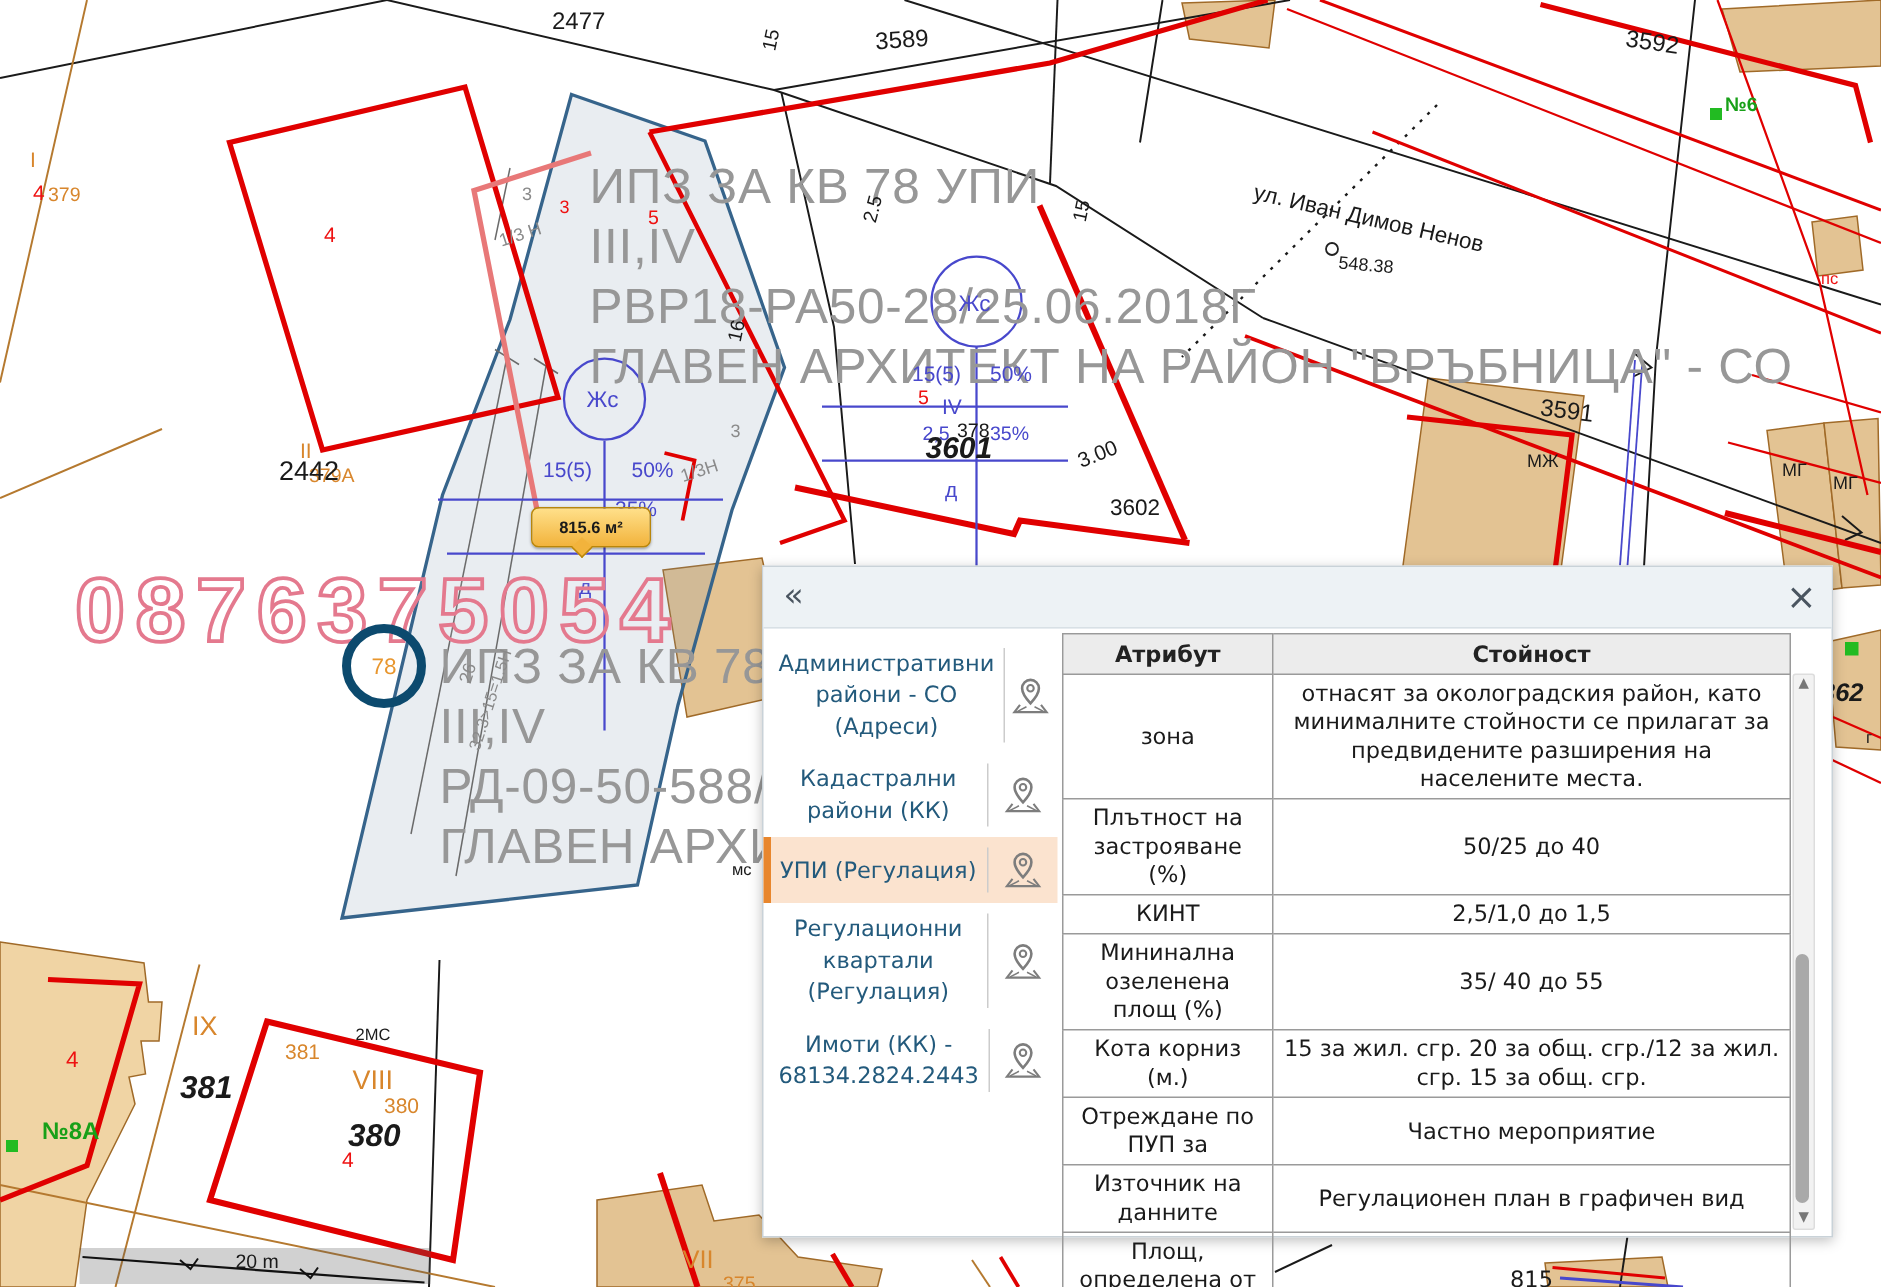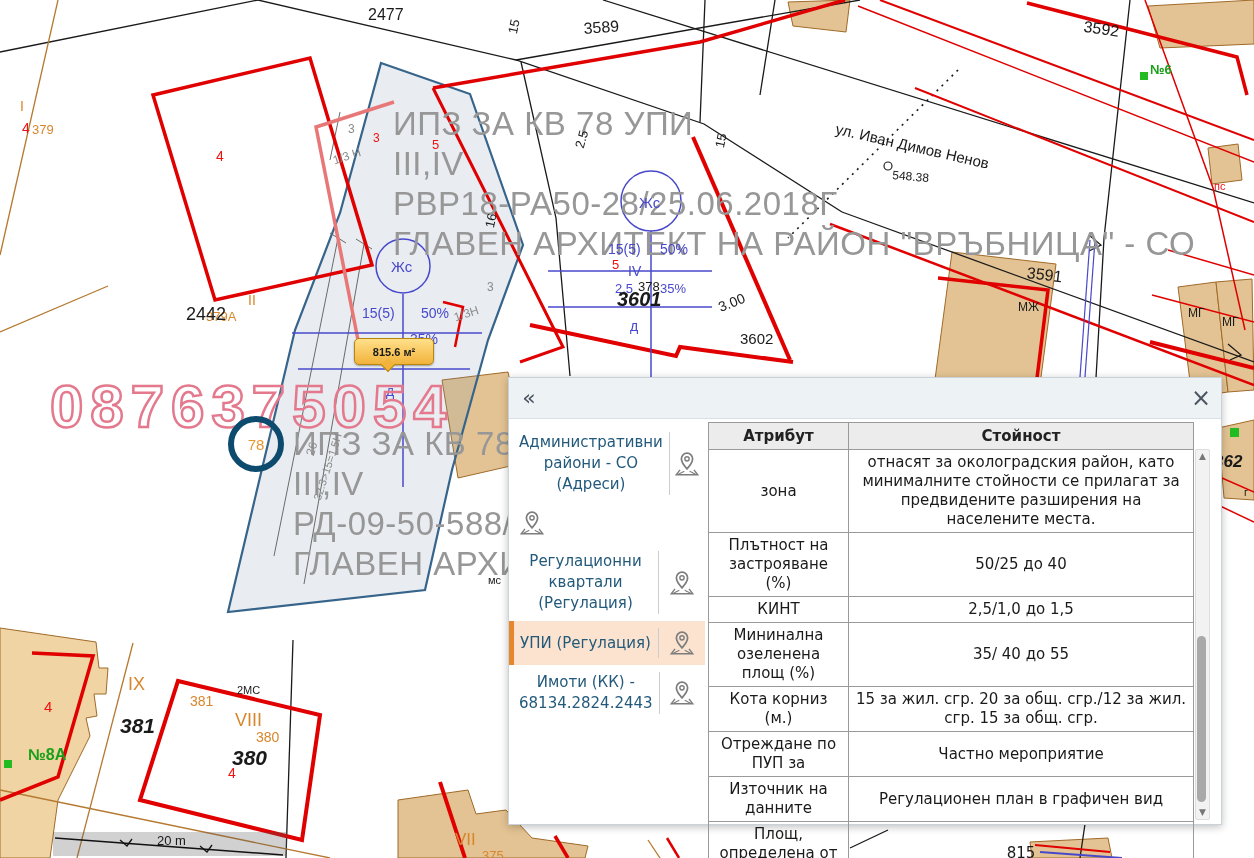--- a/index.html
+++ b/index.html
@@ -210,21 +210,21 @@
       <span class="ml bl" style="left: 628px; top: 263px; font-size: 14px;">IV</span>
       <span class="ml bl" style="left: 615px; top: 281px; font-size: 13px;">2,5</span>
       <span class="ml bk" style="left: 638px; top: 279px; font-size: 13px;">378</span>
       <span class="ml bl" style="left: 660px; top: 281px; font-size: 13px;">35%</span>
       <span class="ml bki" style="left: 617px; top: 288px; font-size: 20px;">3601</span>
       <span class="ml bl" style="left: 630px; top: 318px; font-size: 14px;">д</span>
       <span class="ml bk" style="left: 716px; top: 300px; font-size: 14px; transform: rotate(-22deg);">3.00</span>
       <span class="ml bk" style="left: 740px; top: 330px; font-size: 15px;">3602</span>
       <span class="ml or" style="left: 396px; top: 351px; font-size: 13px;">379Б</span>
       <span class="ml bki" style="left: 368px; top: 346px; font-size: 19px;">2443</span>
-      <span class="ml or" style="left: 200px; top: 292px; font-size: 14px; margin-left: 48px;">II</span>
+      <span class="ml or" style="left: 200px; top: 292px; font-size: 14px;">II</span>
       <span class="ml or" style="left: 206px; top: 309px; font-size: 13px;">379А</span>
       <span class="ml bk" style="left: 186px; top: 304px; font-size: 18px;">2442</span>
       <span class="ml or" style="left: 20px; top: 98px; font-size: 14px;">I</span>
       <span class="ml or" style="left: 32px; top: 122px; font-size: 13px;">379</span>
       <span class="ml rd" style="left: 22px; top: 120px; font-size: 14px;">4</span>
       <span class="ml rd" style="left: 216px; top: 148px; font-size: 14px;">4</span>
       <span class="ml bk" style="left: 838px; top: 120px; font-size: 15px; transform: rotate(13deg);">ул. Иван Димов Ненов</span>
       <span class="ml bk" style="left: 893px; top: 168px; font-size: 12px; transform: rotate(5deg);">548.38</span>
       <span class="ml rd" style="left: 1214px; top: 180px; font-size: 11px;">пс</span>
       <span class="ml gn" style="left: 1150px; top: 62px; font-size: 13px;">№6</span>
@@ -267,42 +267,43 @@
           <span class="side-ic">
             <svg viewBox="0 0 26 26" width="28" height="28" fill="none" stroke="#7d7d7d">
               <path d="M13 3a5.2 5.2 0 0 1 5.2 5.2C18.2 12 13 17.5 13 17.5S7.8 12 7.8 8.2A5.2 5.2 0 0 1 13 3z" stroke-width="1.6"></path>
               <circle cx="13" cy="8.2" r="2" stroke-width="1.3"></circle>
               <path d="M6.5 18.5l-3.5 4.5h20l-3.5-4.5" stroke-width="1.3"></path>
               <path d="M5 22.5l5.5-2.8M21 22.5l-5.5-2.8" stroke-width="1"></path>
             </svg>
           </span>
         </div>
         <div class="side-item">
+          <span class="side-lab">Кадастрални райони (КК)</span>
+          <span class="side-ic">
+            <svg viewBox="0 0 26 26" width="28" height="28" fill="none" stroke="#7d7d7d">
+              <path d="M13 3a5.2 5.2 0 0 1 5.2 5.2C18.2 12 13 17.5 13 17.5S7.8 12 7.8 8.2A5.2 5.2 0 0 1 13 3z" stroke-width="1.6"></path>
+              <circle cx="13" cy="8.2" r="2" stroke-width="1.3"></circle>
+              <path d="M6.5 18.5l-3.5 4.5h20l-3.5-4.5" stroke-width="1.3"></path>
+              <path d="M5 22.5l5.5-2.8M21 22.5l-5.5-2.8" stroke-width="1"></path>
+            </svg>
+          </span>
+        </div>
+        <div class="side-item sel">
+          <span class="side-lab">УПИ (Регулация)</span>
           <span class="side-ic">
             <svg viewBox="0 0 26 26" width="28" height="28" fill="none" stroke="#7d7d7d">
               <path d="M13 3a5.2 5.2 0 0 1 5.2 5.2C18.2 12 13 17.5 13 17.5S7.8 12 7.8 8.2A5.2 5.2 0 0 1 13 3z" stroke-width="1.6"></path>
               <circle cx="13" cy="8.2" r="2" stroke-width="1.3"></circle>
               <path d="M6.5 18.5l-3.5 4.5h20l-3.5-4.5" stroke-width="1.3"></path>
               <path d="M5 22.5l5.5-2.8M21 22.5l-5.5-2.8" stroke-width="1"></path>
             </svg>
           </span>
         </div>
         <div class="side-item">
           <span class="side-lab">Регулационни квартали (Регулация)</span>
-          <span class="side-ic">
-            <svg viewBox="0 0 26 26" width="28" height="28" fill="none" stroke="#7d7d7d">
-              <path d="M13 3a5.2 5.2 0 0 1 5.2 5.2C18.2 12 13 17.5 13 17.5S7.8 12 7.8 8.2A5.2 5.2 0 0 1 13 3z" stroke-width="1.6"></path>
-              <circle cx="13" cy="8.2" r="2" stroke-width="1.3"></circle>
-              <path d="M6.5 18.5l-3.5 4.5h20l-3.5-4.5" stroke-width="1.3"></path>
-              <path d="M5 22.5l5.5-2.8M21 22.5l-5.5-2.8" stroke-width="1"></path>
-            </svg>
-          </span>
-        </div>
-        <div class="side-item sel">
-          <span class="side-lab">УПИ (Регулация)</span>
           <span class="side-ic">
             <svg viewBox="0 0 26 26" width="28" height="28" fill="none" stroke="#7d7d7d">
               <path d="M13 3a5.2 5.2 0 0 1 5.2 5.2C18.2 12 13 17.5 13 17.5S7.8 12 7.8 8.2A5.2 5.2 0 0 1 13 3z" stroke-width="1.6"></path>
               <circle cx="13" cy="8.2" r="2" stroke-width="1.3"></circle>
               <path d="M6.5 18.5l-3.5 4.5h20l-3.5-4.5" stroke-width="1.3"></path>
               <path d="M5 22.5l5.5-2.8M21 22.5l-5.5-2.8" stroke-width="1"></path>
             </svg>
           </span>
         </div>
         <div class="side-item">

